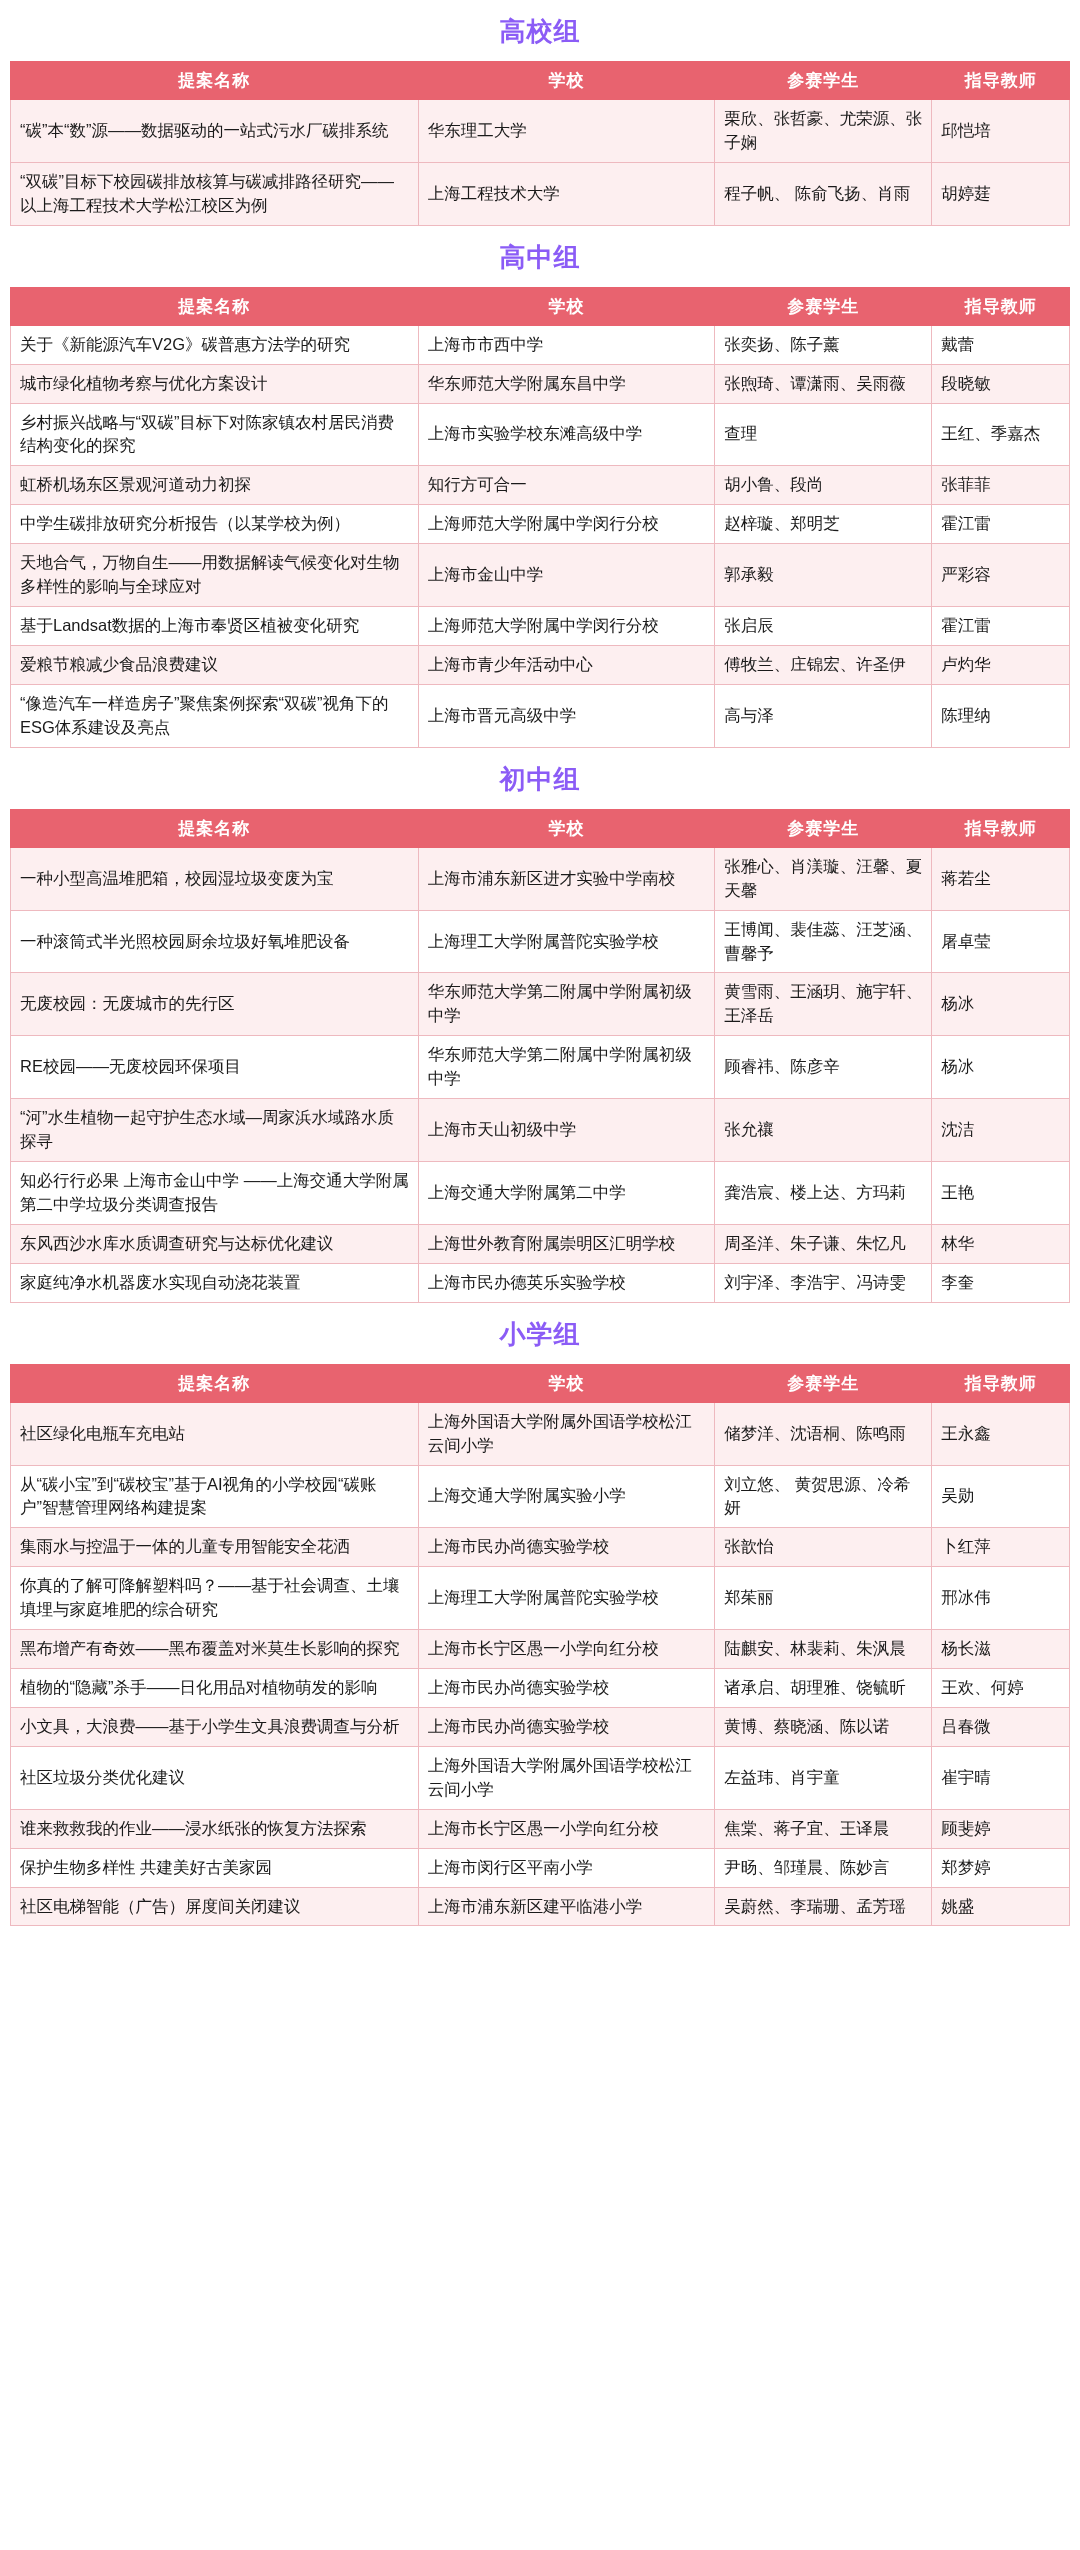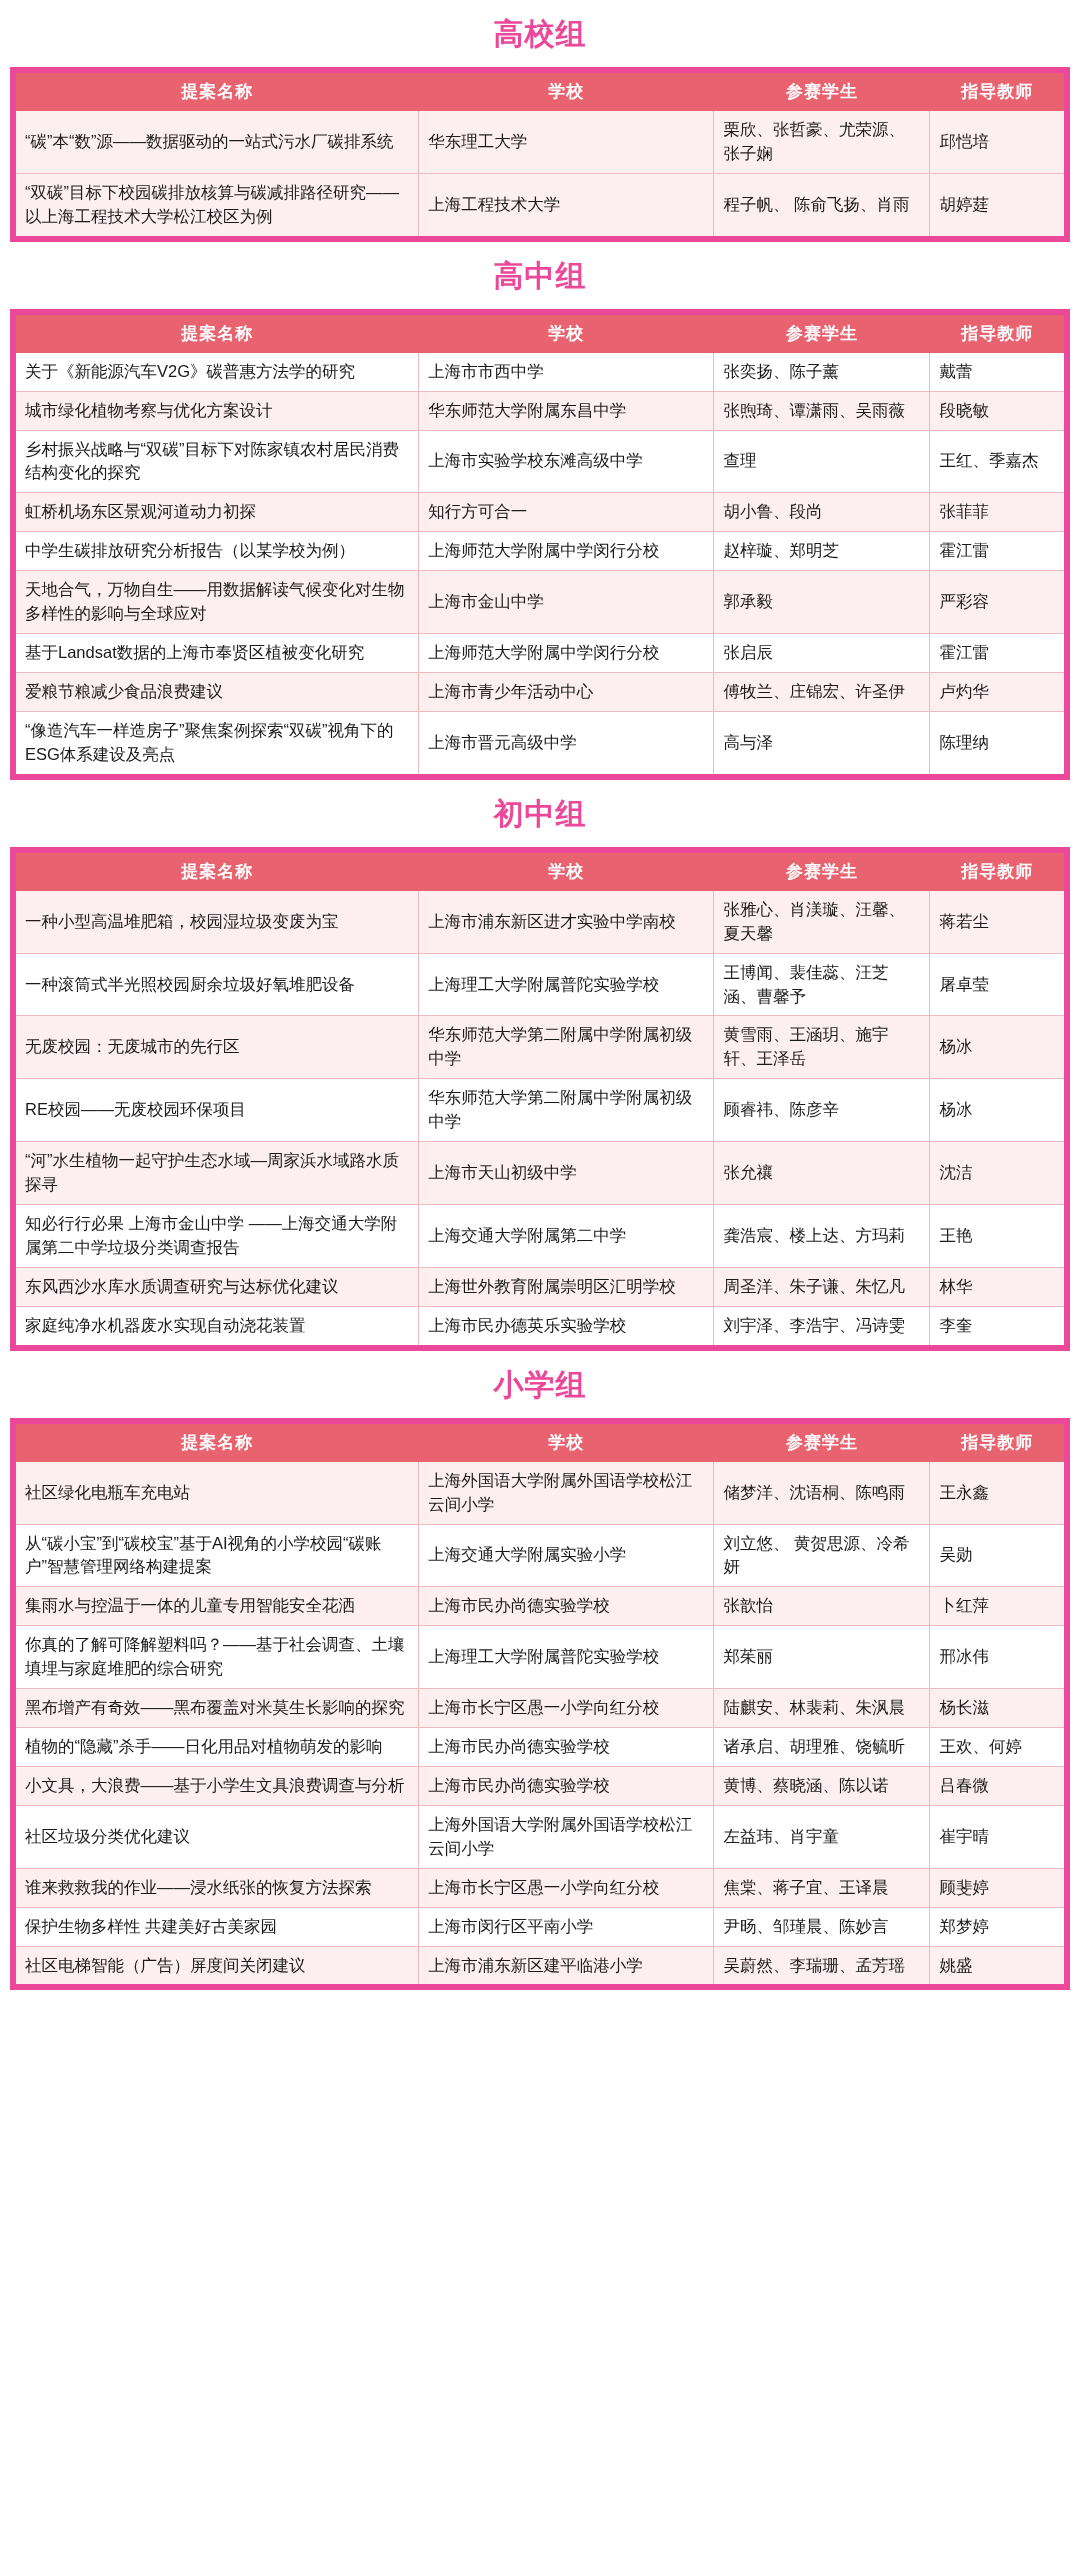--- a/index.html
+++ b/index.html
@@ -11,31 +11,31 @@
     width: 1080px;
     font-family: "Liberation Sans", sans-serif;
     color: #1a1a1a;
   }
   .page {
     width: 1080px;
     padding: 0 10px 10px 10px;
   }
   .group-title {
     text-align: center;
-    font-size: 30px;
+    font-size: 26px;
     font-weight: bold;
-    color: #ec4899;
+    color: #8b5cf6;
     padding: 14px 0 12px 0;
     letter-spacing: 1px;
   }
   table.tbl {
     width: 100%;
     border-collapse: collapse;
     table-layout: fixed;
-    border: 6px solid #ec4899;
+    border: 1px solid #ec4899;
   }
   table.tbl th {
     background: #e8636f;
     color: #ffffff;
     font-size: 17px;
     font-weight: bold;
     padding: 7px 4px;
     text-align: center;
     border: 1px solid #e8636f;
     letter-spacing: 1px;

